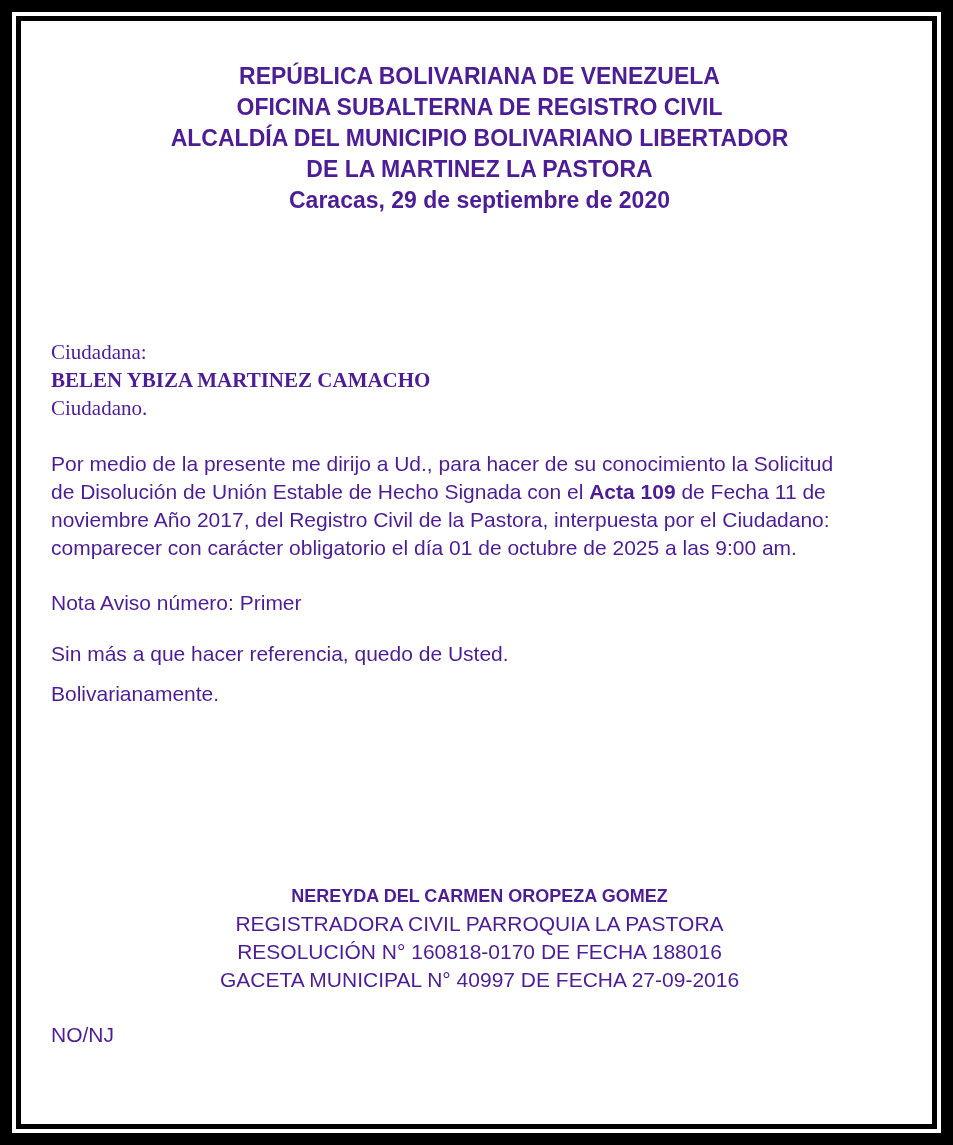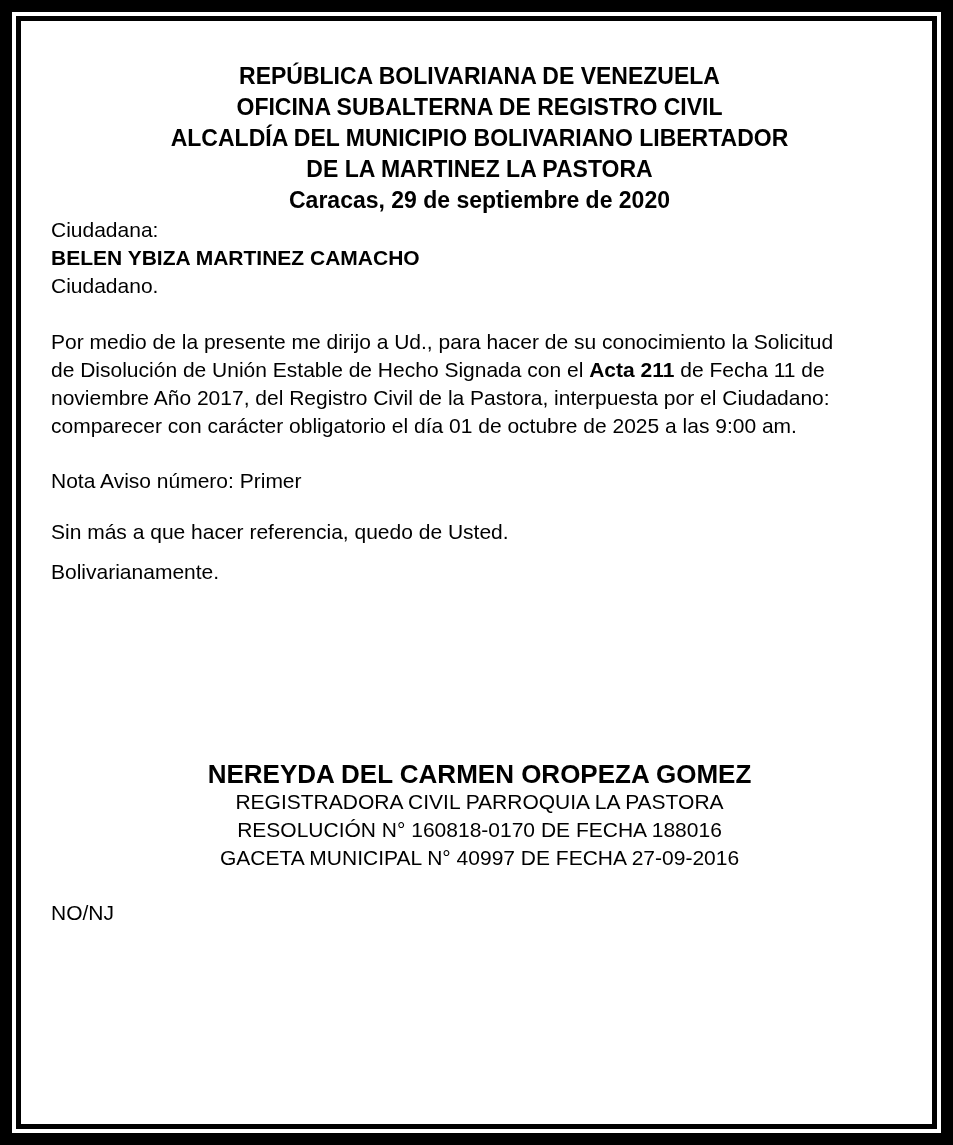--- a/index.html
+++ b/index.html
@@ -21,50 +21,52 @@
     padding: 4px;
   }
   .inner {
     box-sizing: border-box;
     width: 100%;
     height: 100%;
     border: 5px solid #000000;
     background: #ffffff;
     padding: 40px 24px 0 30px;
     font-family: "Liberation Sans", sans-serif;
-    color: #000000;
+    color: #4c1d95;
     font-size: 21px;
     line-height: 28px;
   }
   .header {
     text-align: center;
     font-weight: bold;
     font-size: 23px;
     line-height: 31px;
     margin: 0;
   }
   .addressee {
+    margin-top: 122px;
+    font-family: Liberation Serif, serif;
   }
   .b { font-weight: bold; }
   .body-par {
     margin-top: 28px;
   }
   .body-par .line {
     white-space: nowrap;
   }
   .nota      { margin-top: 27px; }
   .closing   { margin-top: 23px; }
   .farewell  { margin-top: 12px; }
   .signature {
     margin-top: 174px;
     text-align: center;
   }
   .signature .sig-name {
     font-weight: bold;
-    font-size: 26px;
+    font-size: 18px;
   }
   .initials {
     margin-top: 27px;
   }
 </style>
 </head>
 <body>
 
 <div class="page">
   <div class="inner">
@@ -78,21 +80,21 @@
     </div>
 
     <div class="addressee">
       <div>Ciudadana:</div>
       <div class="b">BELEN YBIZA MARTINEZ CAMACHO</div>
       <div>Ciudadano.</div>
     </div>
 
     <div class="body-par">
       <div class="line"><span>Por medio de la presente me dirijo a Ud., para hacer de su conocimiento la Solicitud</span></div>
-      <div class="line"><span>de Disolución de Unión Estable de Hecho Signada con el </span><span class="b">Acta 211</span><span> de Fecha 11 de</span></div>
+      <div class="line"><span>de Disolución de Unión Estable de Hecho Signada con el </span><span class="b">Acta 109</span><span> de Fecha 11 de</span></div>
       <div class="line"><span>noviembre Año 2017, del Registro Civil de la Pastora, interpuesta por el Ciudadano:</span></div>
       <div class="line"><span>comparecer con carácter obligatorio el día 01 de octubre de 2025 a las 9:00 am.</span></div>
     </div>
 
     <div class="nota">Nota Aviso número: Primer</div>
 
     <div class="closing">Sin más a que hacer referencia, quedo de Usted.</div>
 
     <div class="farewell">Bolivarianamente.</div>
 

